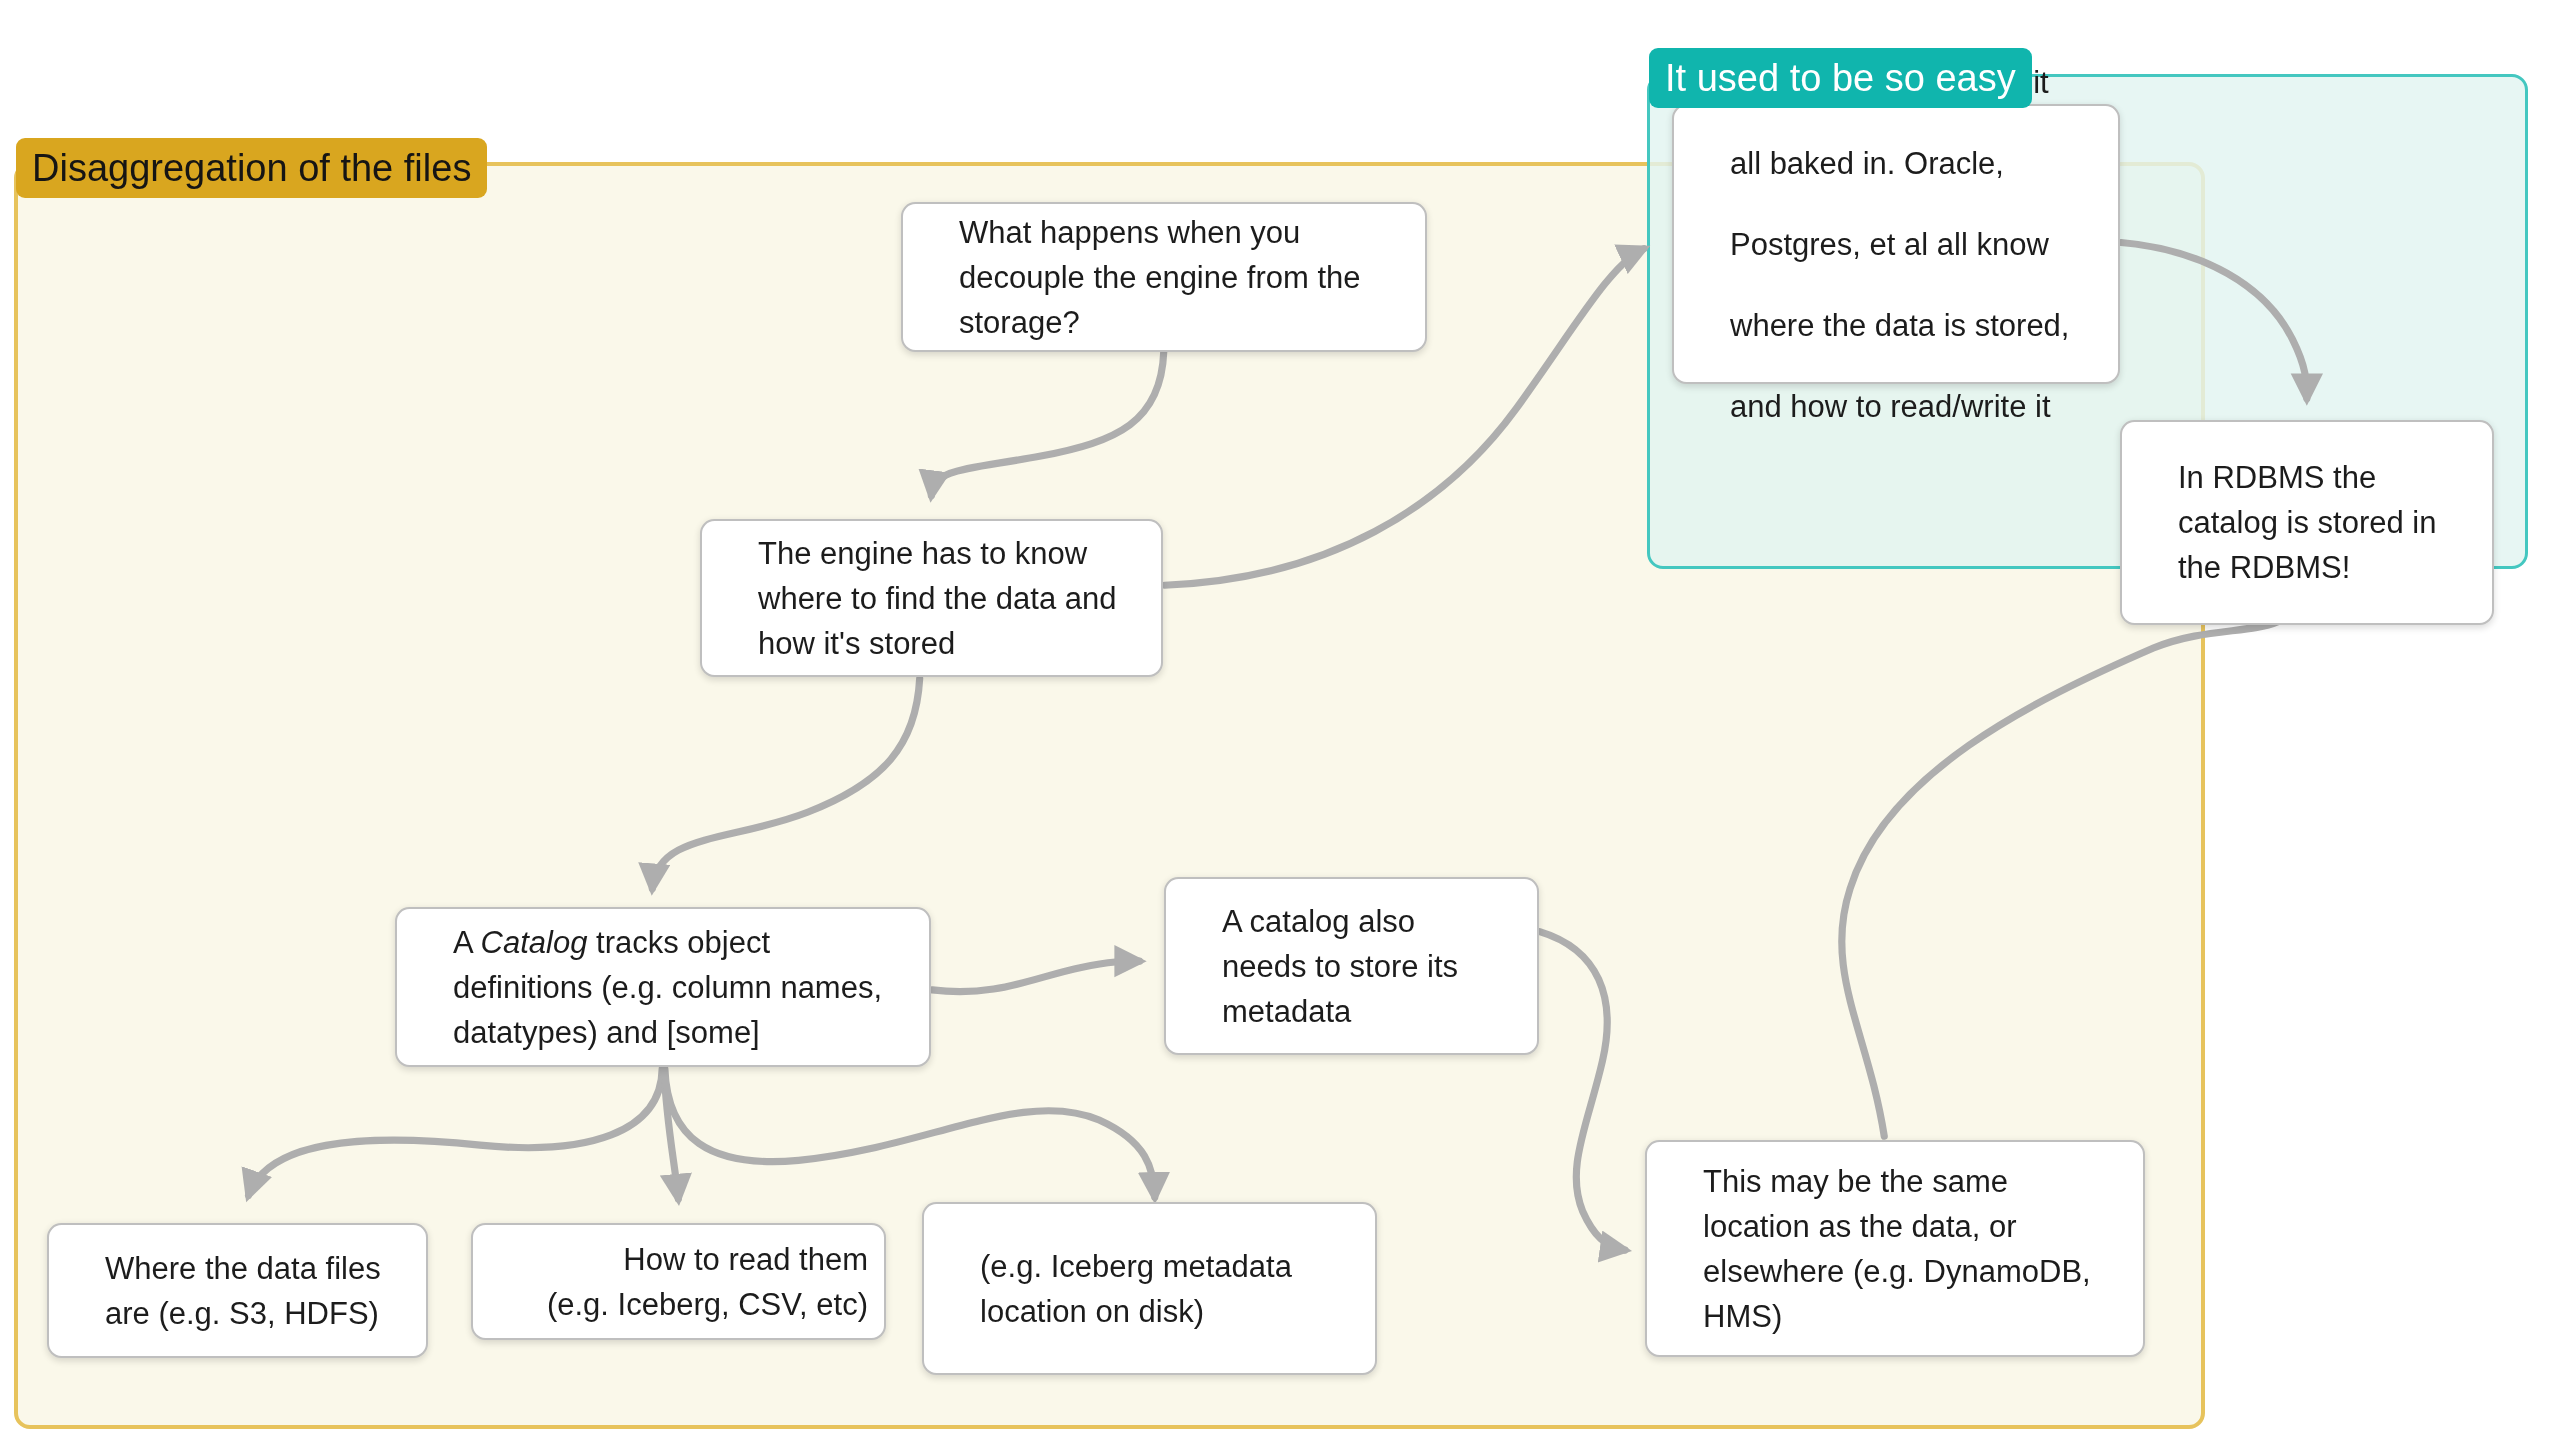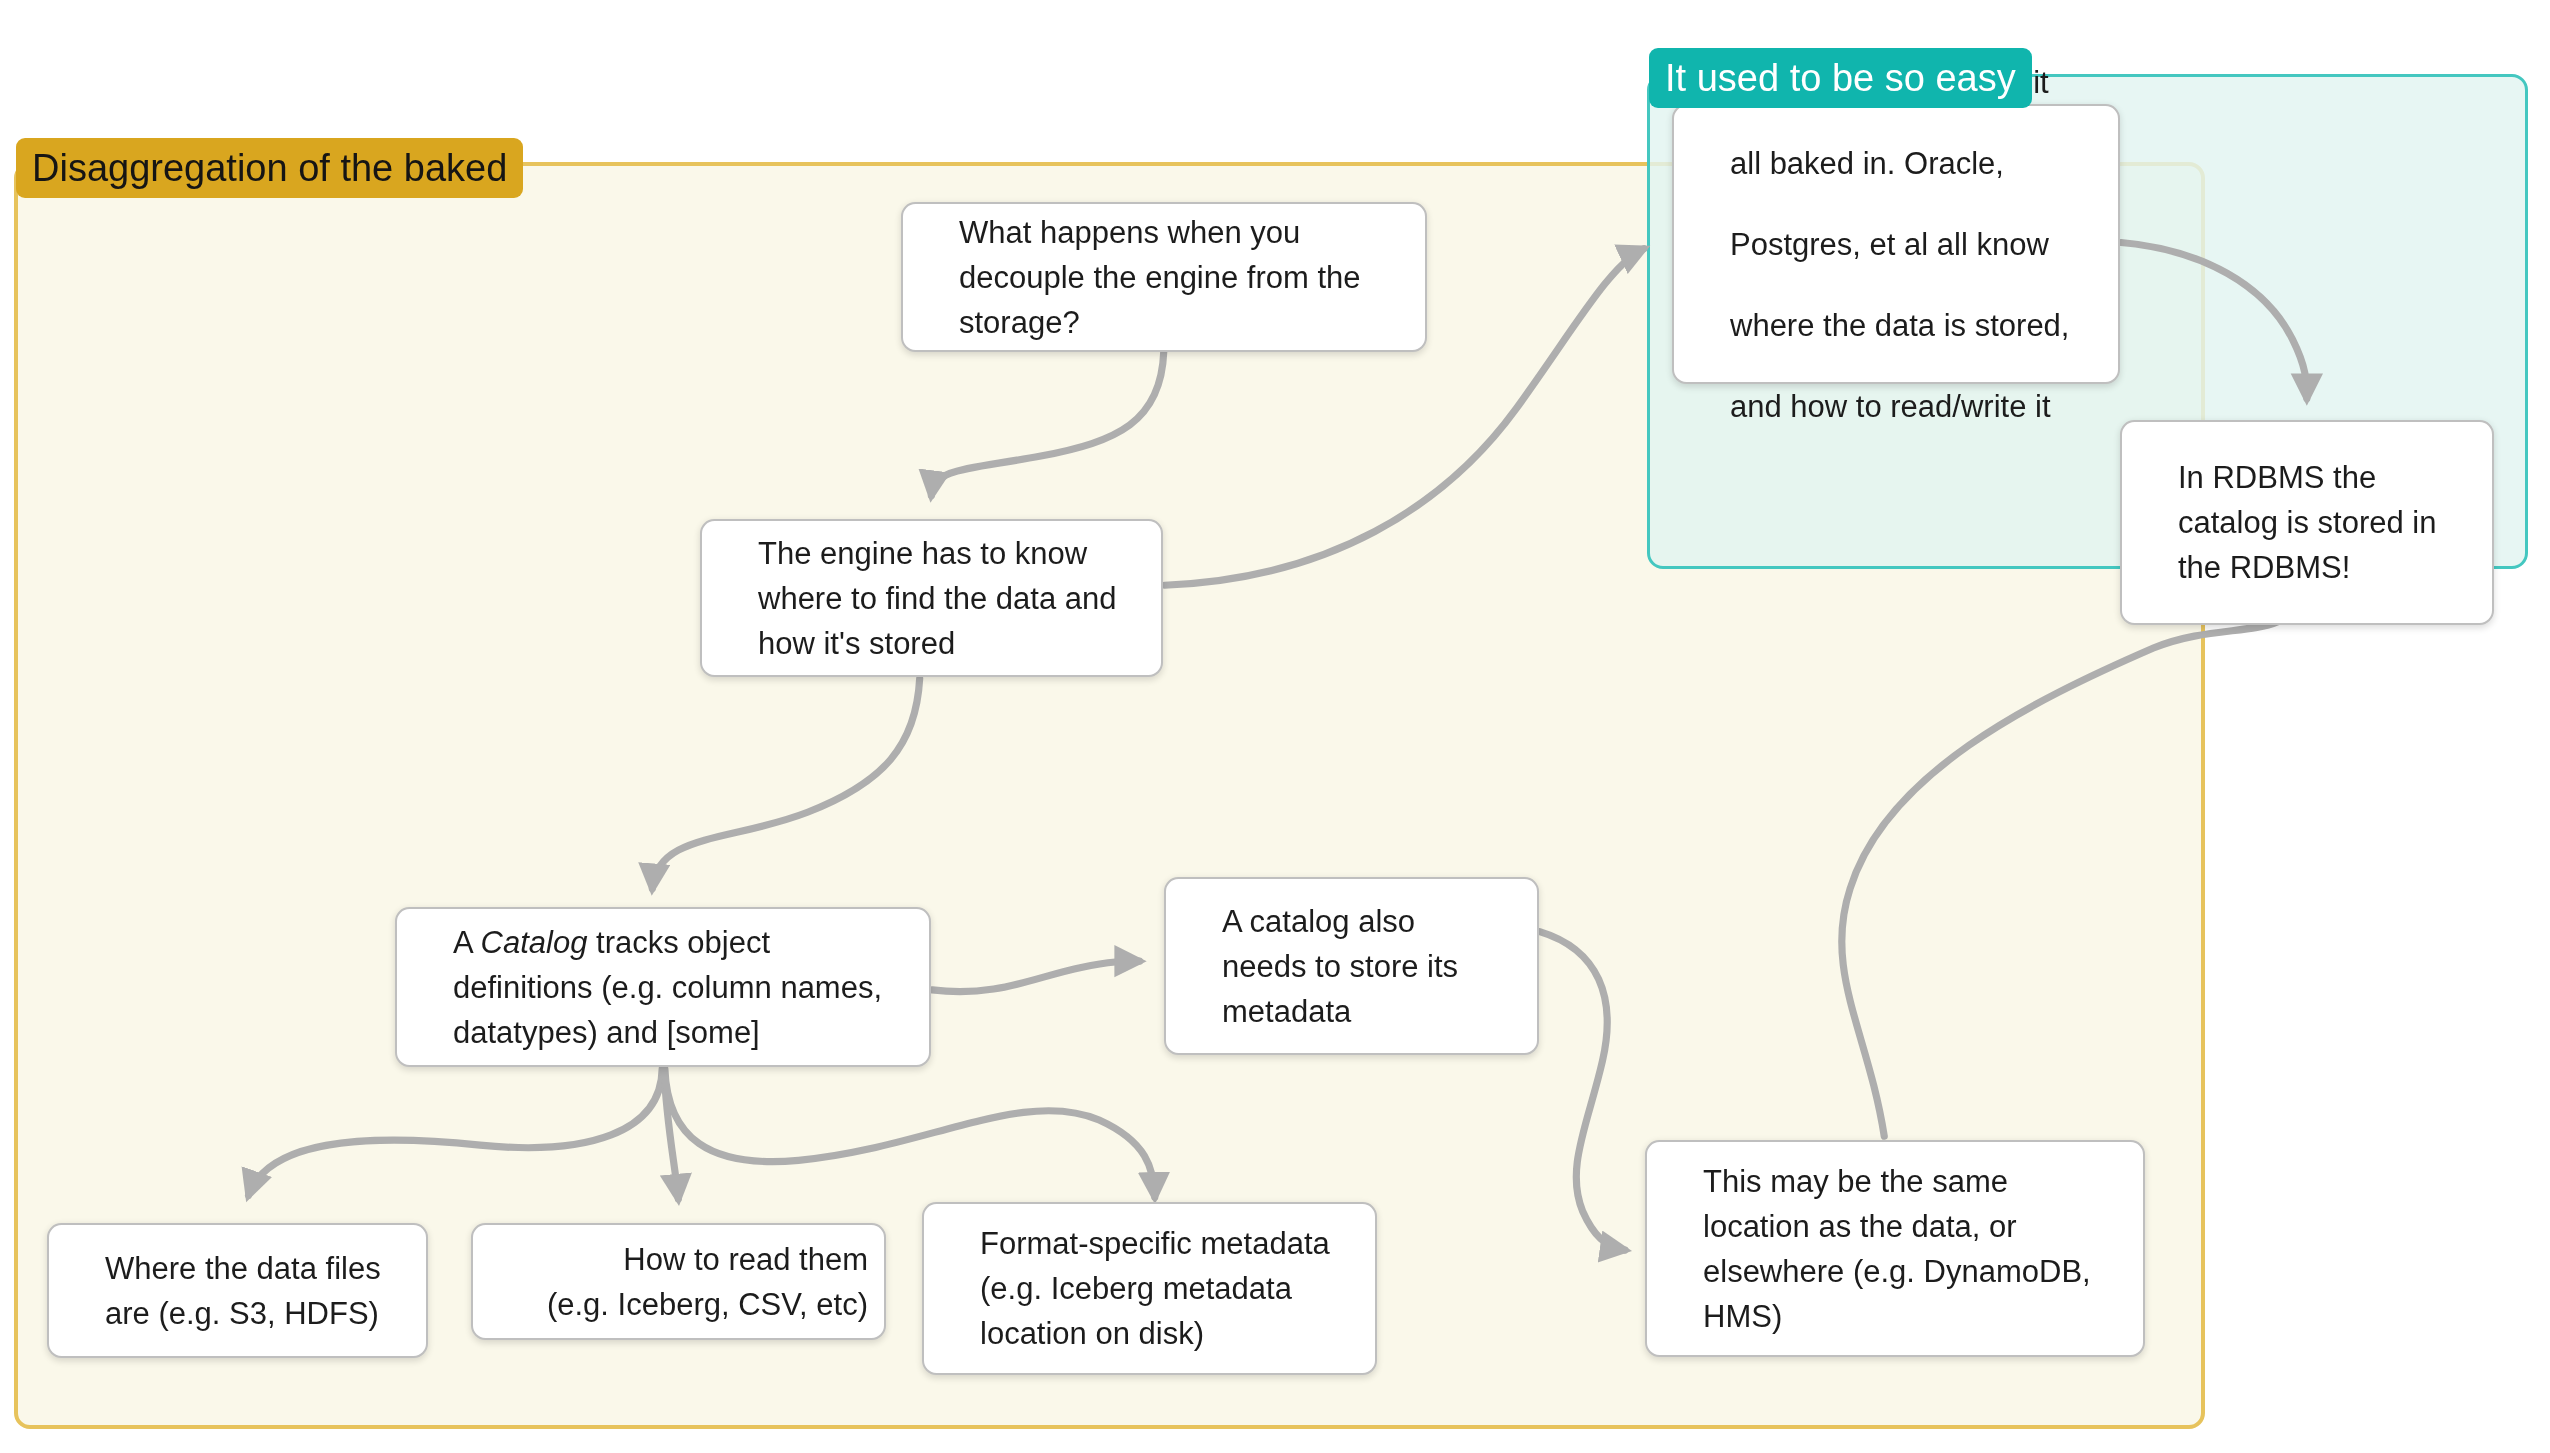--- a/index.html
+++ b/index.html
@@ -107,29 +107,28 @@
     <span class="line">Where the data files</span>
     <span class="line">are (e.g. S3, HDFS)</span>
   </div>
 
   <div class="node" style="left:471px;top:1223px;width:415px;height:117px;text-align:right;">
     <span class="line">How to read them</span>
     <span class="line">(e.g. Iceberg, CSV, etc)</span>
   </div>
 
   <div class="node" style="left:922px;top:1202px;width:455px;height:173px;">
-    <span class="line">Format-specific metadata</span>
     <span class="line">(e.g. Iceberg metadata</span>
     <span class="line">location on disk)</span>
   </div>
 
   <div class="node" style="left:1645px;top:1140px;width:500px;height:217px;">
     <span class="line">This may be the same</span>
     <span class="line">location as the data, or</span>
     <span class="line">elsewhere (e.g. DynamoDB,</span>
     <span class="line">HMS)</span>
   </div>
 
-  <div class="group-label" id="yellow-label">Disaggregation of the baked</div>
+  <div class="group-label" id="yellow-label">Disaggregation of the files</div>
   <div class="group-label" id="teal-label">It used to be so easy</div>
 
 </div>
 
 
 </body></html>

